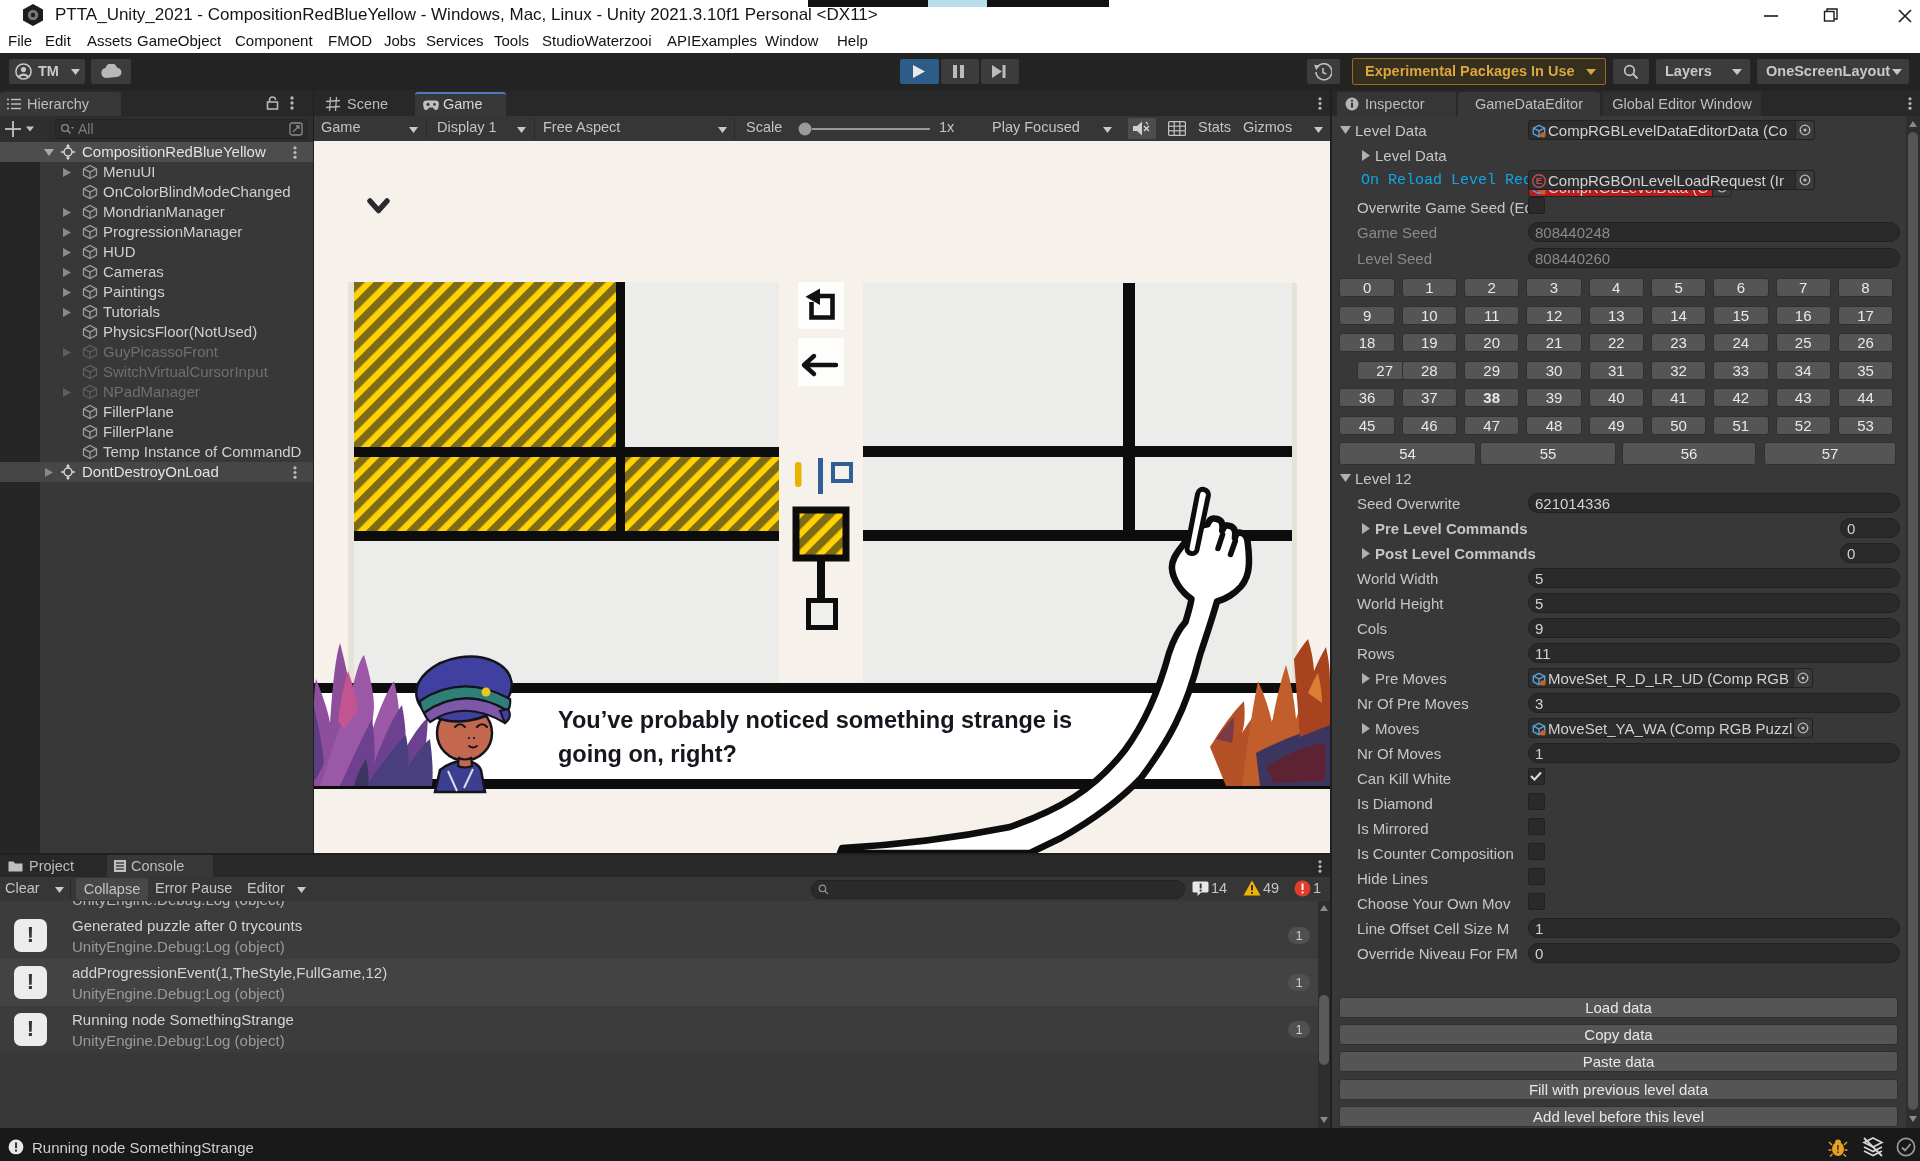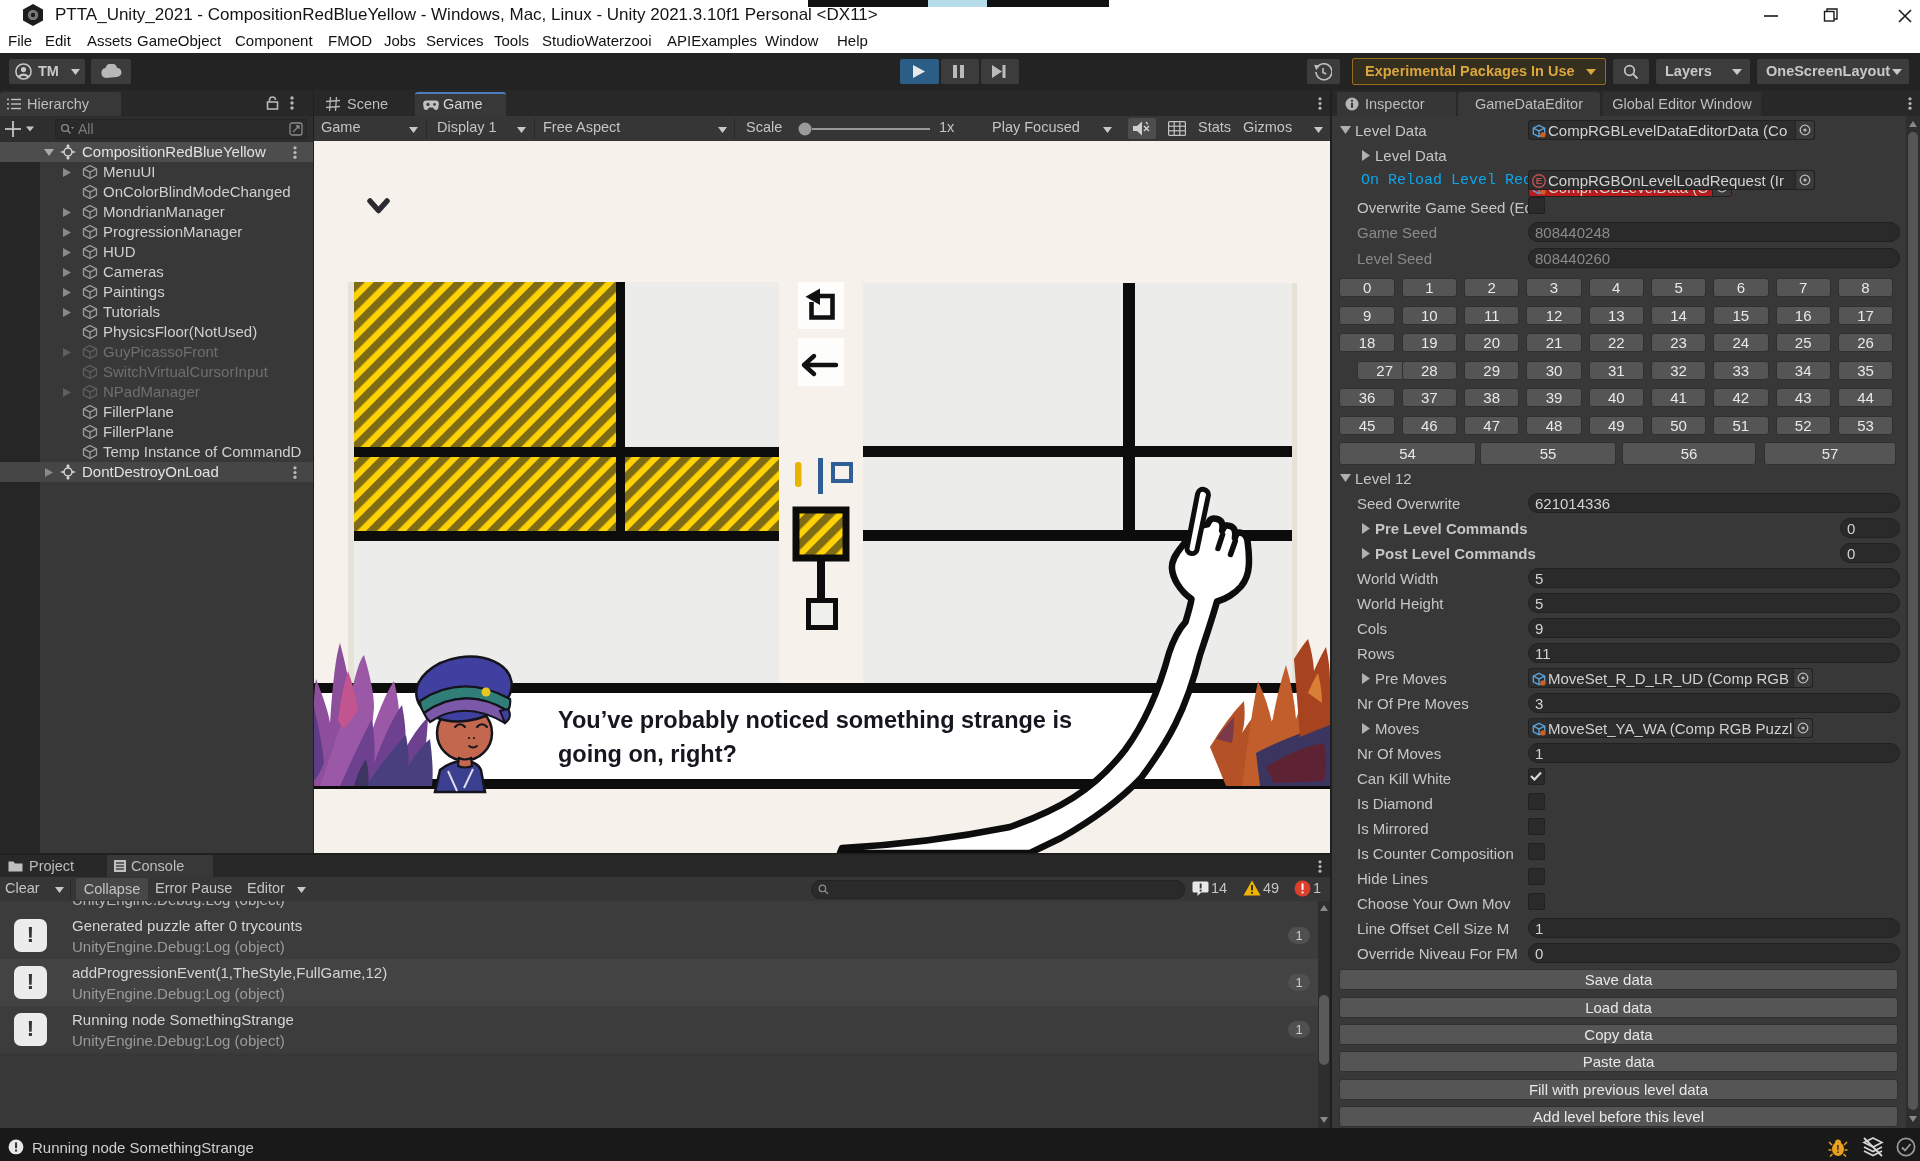--- a/index.html
+++ b/index.html
@@ -803,21 +803,21 @@
     <div class="gbtn" style="left:69.7px;top:270.8px;width:53.4px;height:17px;line-height:17px;">28</div>
     <div class="gbtn" style="left:132.0px;top:270.8px;width:53.4px;height:17px;line-height:17px;">29</div>
     <div class="gbtn" style="left:194.3px;top:270.8px;width:53.4px;height:17px;line-height:17px;">30</div>
     <div class="gbtn" style="left:256.6px;top:270.8px;width:53.4px;height:17px;line-height:17px;">31</div>
     <div class="gbtn" style="left:318.9px;top:270.8px;width:53.4px;height:17px;line-height:17px;">32</div>
     <div class="gbtn" style="left:381.2px;top:270.8px;width:53.4px;height:17px;line-height:17px;">33</div>
     <div class="gbtn" style="left:443.5px;top:270.8px;width:53.4px;height:17px;line-height:17px;">34</div>
     <div class="gbtn" style="left:505.8px;top:270.8px;width:53.4px;height:17px;line-height:17px;">35</div>
     <div class="gbtn" style="left:7.4px;top:298.4px;width:53.4px;height:17px;line-height:17px;">36</div>
     <div class="gbtn" style="left:69.7px;top:298.4px;width:53.4px;height:17px;line-height:17px;">37</div>
-    <div class="gbtn" style="left:132.0px;top:298.4px;width:53.4px;height:17px;line-height:17px;">38</div>
+    <div class="gbtn" style="left:132.0px;top:298.4px;width:53.4px;height:17px;line-height:17px;font-weight:bold;">38</div>
     <div class="gbtn" style="left:194.3px;top:298.4px;width:53.4px;height:17px;line-height:17px;">39</div>
     <div class="gbtn" style="left:256.6px;top:298.4px;width:53.4px;height:17px;line-height:17px;">40</div>
     <div class="gbtn" style="left:318.9px;top:298.4px;width:53.4px;height:17px;line-height:17px;">41</div>
     <div class="gbtn" style="left:381.2px;top:298.4px;width:53.4px;height:17px;line-height:17px;">42</div>
     <div class="gbtn" style="left:443.5px;top:298.4px;width:53.4px;height:17px;line-height:17px;">43</div>
     <div class="gbtn" style="left:505.8px;top:298.4px;width:53.4px;height:17px;line-height:17px;">44</div>
     <div class="gbtn" style="left:7.4px;top:326.0px;width:53.4px;height:17px;line-height:17px;">45</div>
     <div class="gbtn" style="left:69.7px;top:326.0px;width:53.4px;height:17px;line-height:17px;">46</div>
     <div class="gbtn" style="left:132.0px;top:326.0px;width:53.4px;height:17px;line-height:17px;">47</div>
     <div class="gbtn" style="left:194.3px;top:326.0px;width:53.4px;height:17px;line-height:17px;">48</div>
@@ -935,21 +935,20 @@
     <div class="ilabel" style="left:25px;top:805px;color:#c6c6c6;width:171px;overflow:hidden;">Choose Your Own Mov﻿</div>
     <div class="a" style="left:196px;top:803px;width:15px;height:15px;background:#2a2a2a;border:1px solid #212121;border-radius:2px;"></div>
     <div class="ilabel" style="left:25px;top:830px;color:#c6c6c6;width:171px;overflow:hidden;">Line Offset Cell Size M﻿</div>
     <div class="ifield" style="left:196px;top:828px;width:370px;height:18px;color:#d2d2d2;">
         <span style="position:absolute;left:6px;top:1px;">1</span>
       </div>
     <div class="ilabel" style="left:25px;top:855px;color:#c6c6c6;width:171px;overflow:hidden;">Override Niveau For FM</div>
     <div class="ifield" style="left:196px;top:853px;width:370px;height:18px;color:#d2d2d2;">
         <span style="position:absolute;left:6px;top:1px;">0</span>
       </div>
-    <div class="gbtn" style="left:7px;top:879px;width:557px;height:19px;line-height:19px;">Save data</div>
     <div class="gbtn" style="left:7px;top:906.5px;width:557px;height:19px;line-height:19px;">Load data</div>
     <div class="gbtn" style="left:7px;top:934px;width:557px;height:19px;line-height:19px;">Copy data</div>
     <div class="gbtn" style="left:7px;top:961px;width:557px;height:19px;line-height:19px;">Paste data</div>
     <div class="gbtn" style="left:7px;top:988.5px;width:557px;height:19px;line-height:19px;">Fill with previous level data</div>
     <div class="gbtn" style="left:7px;top:1016px;width:557px;height:19px;line-height:19px;">Add level before this level</div>
     <div class="a" style="left:574px;top:26px;width:14px;height:1012px;background:#2e2e2e;">
       <svg style="position:absolute;left:3px;top:5px" width="8" height="6" viewBox="0 0 8 6">
           <polygon points="4,0 8,6 0,6" fill="#8a8a8a"></polygon>
         </svg>
       <div style="position:absolute;left:2px;top:16px;width:10px;height:978px;background:#555555;border-radius:5px;"></div>

